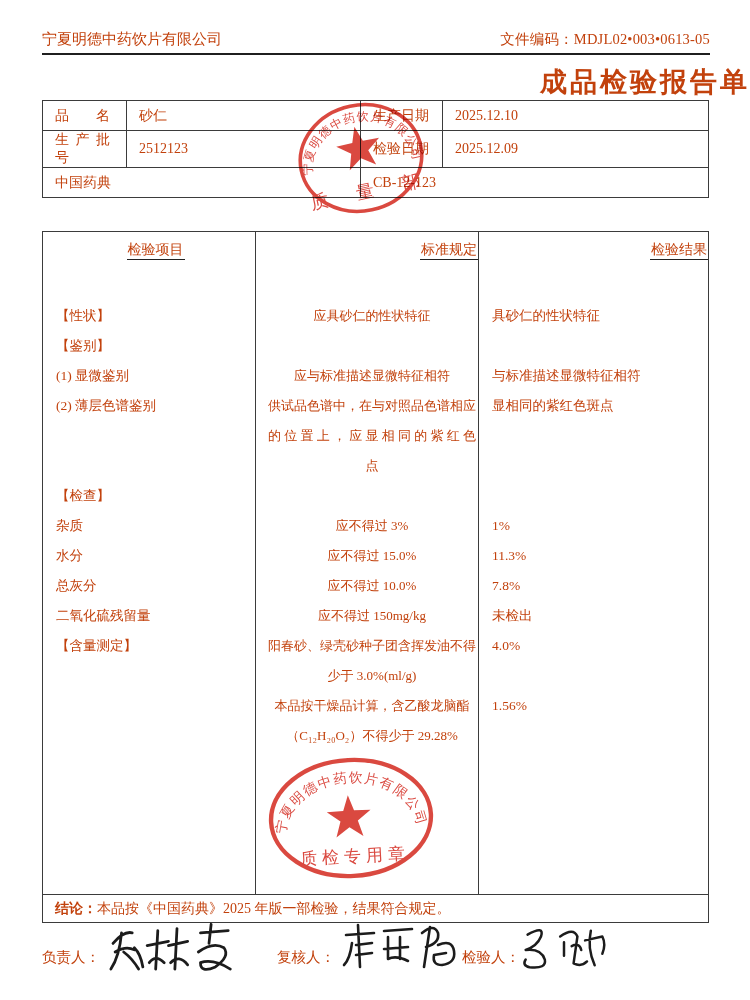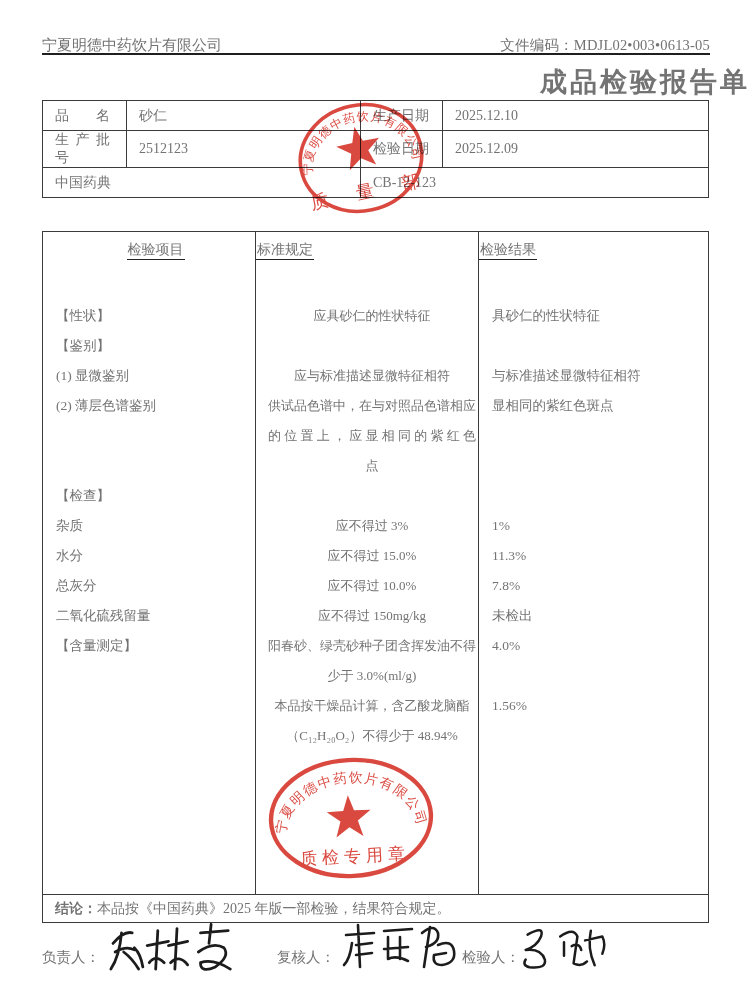--- a/index.html
+++ b/index.html
@@ -1,31 +1,31 @@
 <!DOCTYPE html>
 <html><head>
 <meta charset="utf-8">
 <style>
   html,body{margin:0;padding:0;background:#fff;}
-  .page{position:relative;width:750px;height:1000px;background:#fff;color:#737373;
+  .page{position:relative;width:750px;height:1000px;background:#fff;color:#c2410c;
         font-family:"Liberation Serif","DejaVu Serif",serif;overflow:hidden;}
   .doc-header{position:absolute;left:42px;width:668px;top:30px;display:flex;
         justify-content:space-between;align-items:flex-end;font-size:15px;}
-  .doc-code{font-size:14.5px;letter-spacing:.2px;margin-top:6px;}
+  .doc-code{font-size:14.5px;letter-spacing:.2px;}
   .header-rule{position:absolute;left:42px;width:668px;top:53px;border-top:2px solid #1f1f1f;}
   .title{position:absolute;left:0;right:0;top:64px;text-align:right;font-size:27px;
         font-weight:bold;letter-spacing:3px;}
   table{border-collapse:collapse;table-layout:fixed;}
   .info-table{position:absolute;left:42px;top:100px;width:666px;font-size:14px;}
   .info-table td{border:1px solid #3b3b3b;height:29px;padding:0 0 0 12px;overflow:hidden;}
   .jlabel{text-align:justify;text-align-last:justify;padding-right:16px !important;}
   .exam-table{position:absolute;left:42px;top:231px;width:666px;font-size:13.5px;}
   .exam-table td{border:1px solid #3b3b3b;vertical-align:top;padding:0;}
   .cellwrap{position:relative;height:653px;}
-  .colhead{margin-top:9px;text-align:left;font-size:14px;}
+  .colhead{margin-top:9px;text-align:right;font-size:14px;}
   .colhead.left{text-align:center;padding-left:13px;}
   .colhead span{border-bottom:1px solid #222;padding:0 1px 2px 1px;}
   .lines{position:absolute;top:60px;left:0;right:0;}
   .line{height:30px;line-height:30px;padding-left:13px;white-space:nowrap;overflow:hidden;}
   .col-standard .line{padding-left:12px;padding-right:2px;font-size:13px;text-align:center;}
   .concl-cell{height:27px !important;vertical-align:middle !important;
         padding:0 0 0 12px !important;font-size:14px;}
   .concl-label{font-weight:bold;}
   .stamp{position:absolute;mix-blend-mode:multiply;opacity:.9;pointer-events:none;}
   .stamp text{font-family:"Liberation Serif",serif;}
@@ -114,21 +114,21 @@
                 <div class="line">的 位 置 上 ， 应 显 相 同 的 紫 红 色 斑</div>
                 <div class="line">点</div>
                 <div class="line"></div>
                 <div class="line">应不得过 3%</div>
                 <div class="line">应不得过 15.0%</div>
                 <div class="line">应不得过 10.0%</div>
                 <div class="line">应不得过 150mg/kg</div>
                 <div class="line">阳春砂、绿壳砂种子团含挥发油不得</div>
                 <div class="line">少于 3.0%(ml/g)</div>
                 <div class="line">本品按干燥品计算，含乙酸龙脑酯</div>
-                <div class="line">（C₁₂H₂₀O₂）不得少于 48.94%</div>
+                <div class="line">（C₁₂H₂₀O₂）不得少于 29.28%</div>
               </div>
         </div>
       </td>
       <td>
         <div class="cellwrap">
           <div class="colhead"><span>检验结果</span></div>
           <div class="lines">
                 <div class="line">具砂仁的性状特征</div>
                 <div class="line"></div>
                 <div class="line">与标准描述显微特征相符</div>

